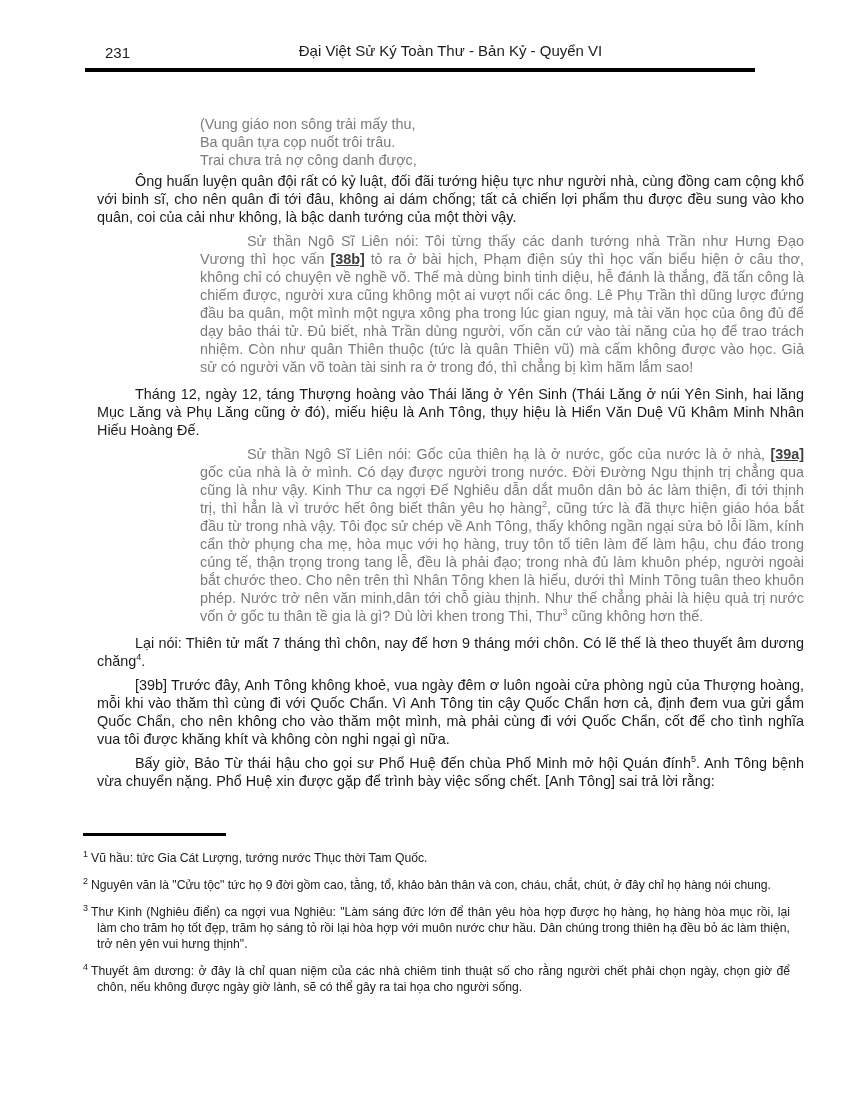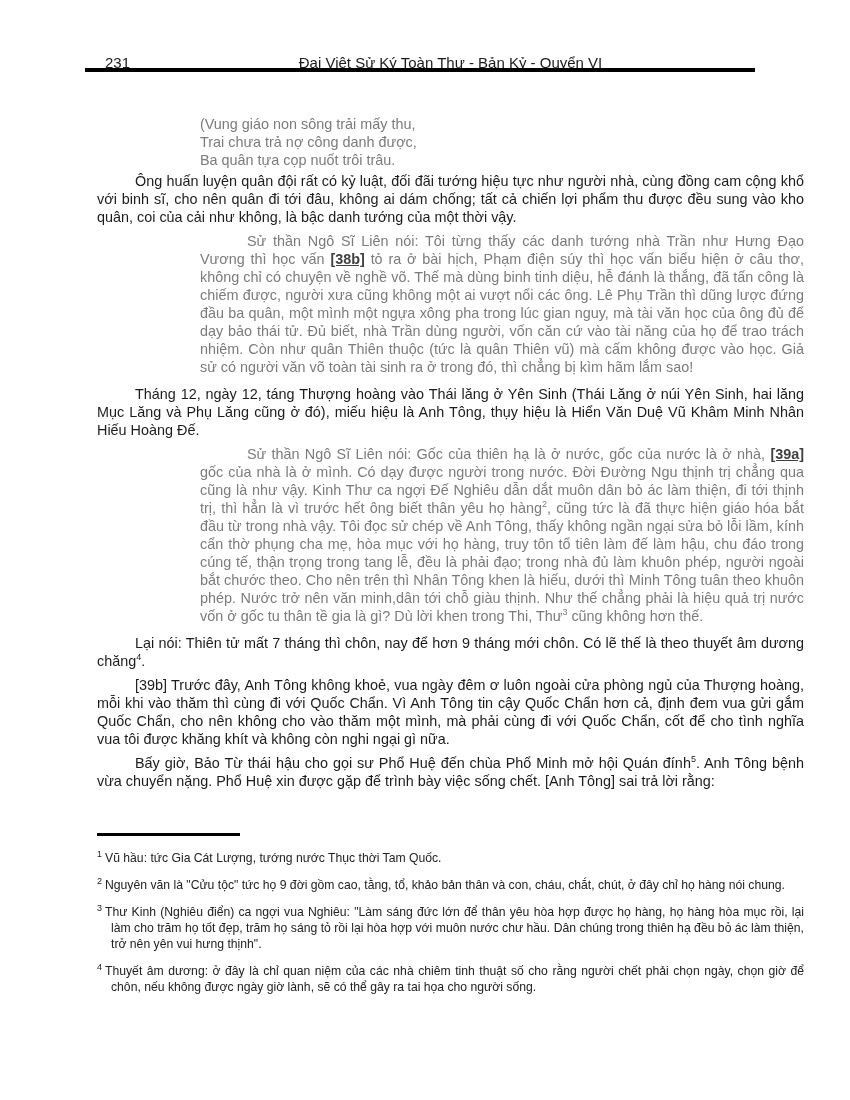--- a/index.html
+++ b/index.html
@@ -1,53 +1,53 @@
 <!DOCTYPE html>
 <html><head>
 <meta charset="utf-8">
 <style>
   html,body{margin:0;padding:0;background:#ffffff;}
   .page{
     position:relative;width:850px;height:1100px;background:#ffffff;overflow:hidden;
     font-family:"Liberation Sans","DejaVu Sans",sans-serif;color:#1c1c1c;
   }
   
-  .page-num{position:absolute;left:105px;top:54px;font-size:15px;color:#1c1c1c;}
-  .page-title{position:absolute;left:97px;top:54px;width:707px;text-align:center;font-size:15px;color:#1c1c1c;}
+  .page-num{position:absolute;left:105px;top:44px;font-size:15px;color:#1c1c1c;}
+  .page-title{position:absolute;left:97px;top:42px;width:707px;text-align:center;font-size:15px;color:#1c1c1c;}
   .header-rule{position:absolute;left:85px;top:68px;width:670px;height:4px;background:#000000;}
   
   .main{position:absolute;left:97px;top:99px;width:707px;font-size:14.4px;line-height:18px;margin-top:16px;}
   .poem{color:#7b7b7b;margin:0 0 3px 103px;}
   .poem-line{white-space:pre;}
   .para{margin:0 0 6px 0;text-align:justify;text-indent:38px;color:#1c1c1c;}
   .comment{margin:0 0 9px 103px;text-align:justify;text-indent:47px;color:#7b7b7b;}
   .comment .b{font-weight:bold;color:#3f3f3f;text-decoration:underline;}
   .main sup,.footnotes sup{font-size:9px;line-height:0;vertical-align:super;}
   
-  .footnotes{position:absolute;left:97px;top:833px;width:707px;}
+  .footnotes{position:absolute;left:83px;top:833px;width:707px;}
   .fn-rule{width:143px;height:3px;background:#000000;margin:0 0 14px 0;}
   .fn{font-size:12.2px;line-height:16px;color:#222222;margin-bottom:11px;
       padding-left:14px;text-indent:-14px;text-align:justify;}
   .fn-num{margin-right:3px;}
 </style>
 </head>
 <body>
 
 <div class="page">
 
   <div class="page-num">231</div>
   <div class="page-title">Đại Việt Sử Ký Toàn Thư - Bản Kỷ - Quyển VI</div>
   <div class="header-rule"></div>
 
   <div class="main">
 
     <div class="poem">
       <div class="poem-line"><span>(Vung giáo non sông trải mấy thu,</span></div>
+      <div class="poem-line"><span>Ba quân tựa cọp nuốt trôi trâu.</span></div>
       <div class="poem-line"><span>Trai chưa trả nợ công danh được,</span></div>
-      <div class="poem-line"><span>Ba quân tựa cọp nuốt trôi trâu.</span></div>
     </div>
 
     <p class="para"><span>Ông huấn luyện quân đội rất có kỷ luật, đối đãi tướng hiệu tực như người nhà, cùng đồng cam cộng khổ với binh sĩ, cho nên quân đi tới đâu, không ai dám chống; tất cả chiến lợi phẩm thu được đều sung vào kho quân, coi của cải như không, là bậc danh tướng của một thời vậy.</span></p>
 
     <div class="comment"><span>Sử thần Ngô Sĩ Liên nói: Tôi từng thấy các danh tướng nhà Trần như Hưng Đạo Vương thì học vấn </span><span class="b">[38b]</span><span> tỏ ra ở bài hịch, Phạm điện súy thì học vấn biểu hiện ở câu thơ, không chỉ có chuyện về nghề võ. Thế mà dùng binh tinh diệu, hễ đánh là thắng, đã tấn công là chiếm được, người xưa cũng không một ai vượt nổi các ông. Lê Phụ Trần thì dũng lược đứng đầu ba quân, một mình một ngựa xông pha trong lúc gian nguy, mà tài văn học của ông đủ để dạy bảo thái tử. Đủ biết, nhà Trần dùng người, vốn căn cứ vào tài năng của họ để trao trách nhiệm. Còn như quân Thiên thuộc (tức là quân Thiên vũ) mà cấm không được vào học. Giả sử có người văn võ toàn tài sinh ra ở trong đó, thì chẳng bị kìm hãm lắm sao!</span></div>
 
     <p class="para"><span>Tháng 12, ngày 12, táng Thượng hoàng vào Thái lăng ở Yên Sinh (Thái Lăng ở núi Yên Sinh, hai lăng Mục Lăng và Phụ Lăng cũng ở đó), miếu hiệu là Anh Tông, thụy hiệu là Hiển Văn Duệ Vũ Khâm Minh Nhân Hiếu Hoàng Đế.</span></p>
 
     <div class="comment"><span>Sử thần Ngô Sĩ Liên nói: Gốc của thiên hạ là ở nước, gốc của nước là ở nhà, </span><span class="b">[39a]</span><span> gốc của nhà là ở mình. Có dạy được người trong nước. Đời Đường Ngu thịnh trị chẳng qua cũng là như vậy. Kinh Thư ca ngợi Đế Nghiêu dẫn dắt muôn dân bỏ ác làm thiện, đi tới thịnh trị, thì hẳn là vì trước hết ông biết thân yêu họ hàng</span><sup>2</sup><span>, cũng tức là đã thực hiện giáo hóa bắt đầu từ trong nhà vậy. Tôi đọc sử chép về Anh Tông, thấy không ngần ngại sửa bỏ lỗi lầm, kính cẩn thờ phụng cha mẹ, hòa mục với họ hàng, truy tôn tổ tiên làm đế làm hậu, chu đáo trong cúng tế, thận trọng trong tang lễ, đều là phải đạo; trong nhà đủ làm khuôn phép, người ngoài bắt chước theo. Cho nên trên thì Nhân Tông khen là hiếu, dưới thì Minh Tông tuân theo khuôn phép. Nước trở nên văn minh,dân tới chỗ giàu thịnh. Như thế chẳng phải là hiệu quả trị nước vốn ở gốc tu thân tề gia là gì? Dù lời khen trong Thi, Thư</span><sup>3</sup><span> cũng không hơn thế.</span></div>
 

